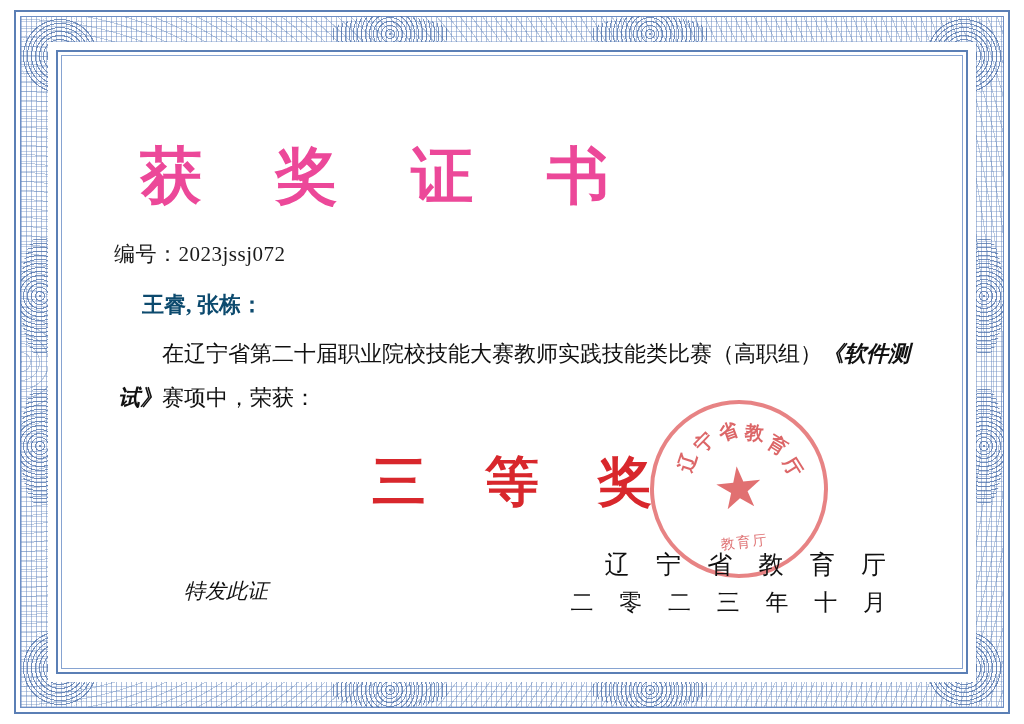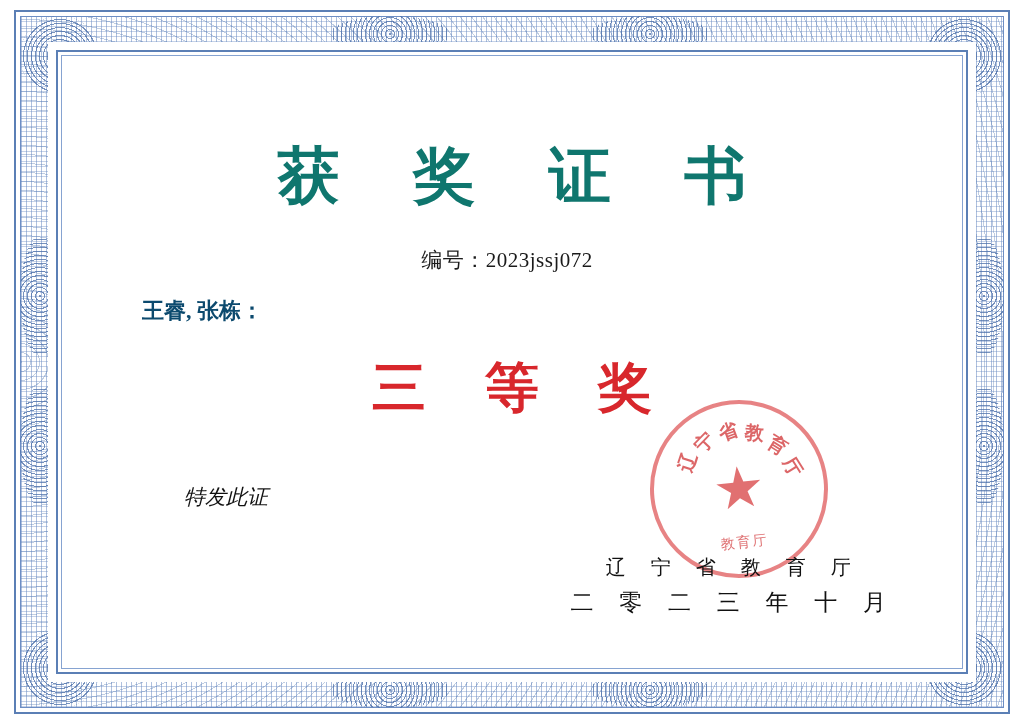--- a/index.html
+++ b/index.html
@@ -105,37 +105,37 @@
     position: absolute;
     left: 70px;
     top: 64px;
     right: 70px;
     bottom: 64px;
     box-sizing: border-box;
     padding: 36px 44px 20px 44px;
   }
 
   .title {
-    text-align: center;
-    color: #0f766e;
+    text-align: left;
+    color: #ec4899;
     font-size: 62px;
     font-weight: bold;
     letter-spacing: 26px;
     text-indent: 26px;
     margin-top: 34px;
     margin-bottom: 8px;
     font-family: "DejaVu Serif", "Liberation Serif", serif;
     white-space: nowrap;
   }
 
   .serial {
-    text-align: center;
+    text-align: left;
     font-size: 21px;
     color: #1a1a1a;
-    margin-top: 28px;
+    margin-top: 22px;
     padding-right: 10px;
     letter-spacing: 0.5px;
   }
 
   .recipient {
     font-size: 22px;
     font-weight: bold;
     color: #0c4a6e;
     margin-top: 22px;
     padding-left: 28px;
@@ -174,25 +174,24 @@
     font-style: italic;
   }
 
   .signature {
     position: absolute;
     right: 58px;
     bottom: 42px;
     text-align: right;
   }
   .signature .org {
-    font-size: 20px;
+    font-size: 25px;
     color: #111;
     letter-spacing: 10px;
     white-space: nowrap;
-    text-align: center;
   }
   .signature .date {
     font-size: 23px;
     color: #111;
     letter-spacing: 10px;
     margin-top: 6px;
     white-space: nowrap;
   }
 
   
@@ -272,20 +271,23 @@
   <div class="content">
 
     <div class="title">获 奖 证 书</div>
 
     <div class="serial">
       <span>编号：</span><span>2023jssj072</span>
     </div>
 
     <div class="recipient">王睿, 张栋：</div>
 
+    <div class="body-text">
+      <span class="indent"></span><span>在辽宁省第二十届职业院校技能大赛教师实践技能类比赛（高职</span><span>组）</span><span class="project">《软件测试》</span><span>赛项中，荣获：</span>
+    </div>
 
     <div class="award">三 等 奖</div>
 
     <div class="closing">特发此证</div>
 
     <div class="seal">
       <div class="ring-text">
         <span style="transform: rotate(-66deg) translate(0,-70px) rotate(0deg);">辽</span>
         <span style="transform: rotate(-40deg) translate(0,-70px) rotate(0deg);">宁</span>
         <span style="transform: rotate(-14deg) translate(0,-70px) rotate(0deg);">省</span>

